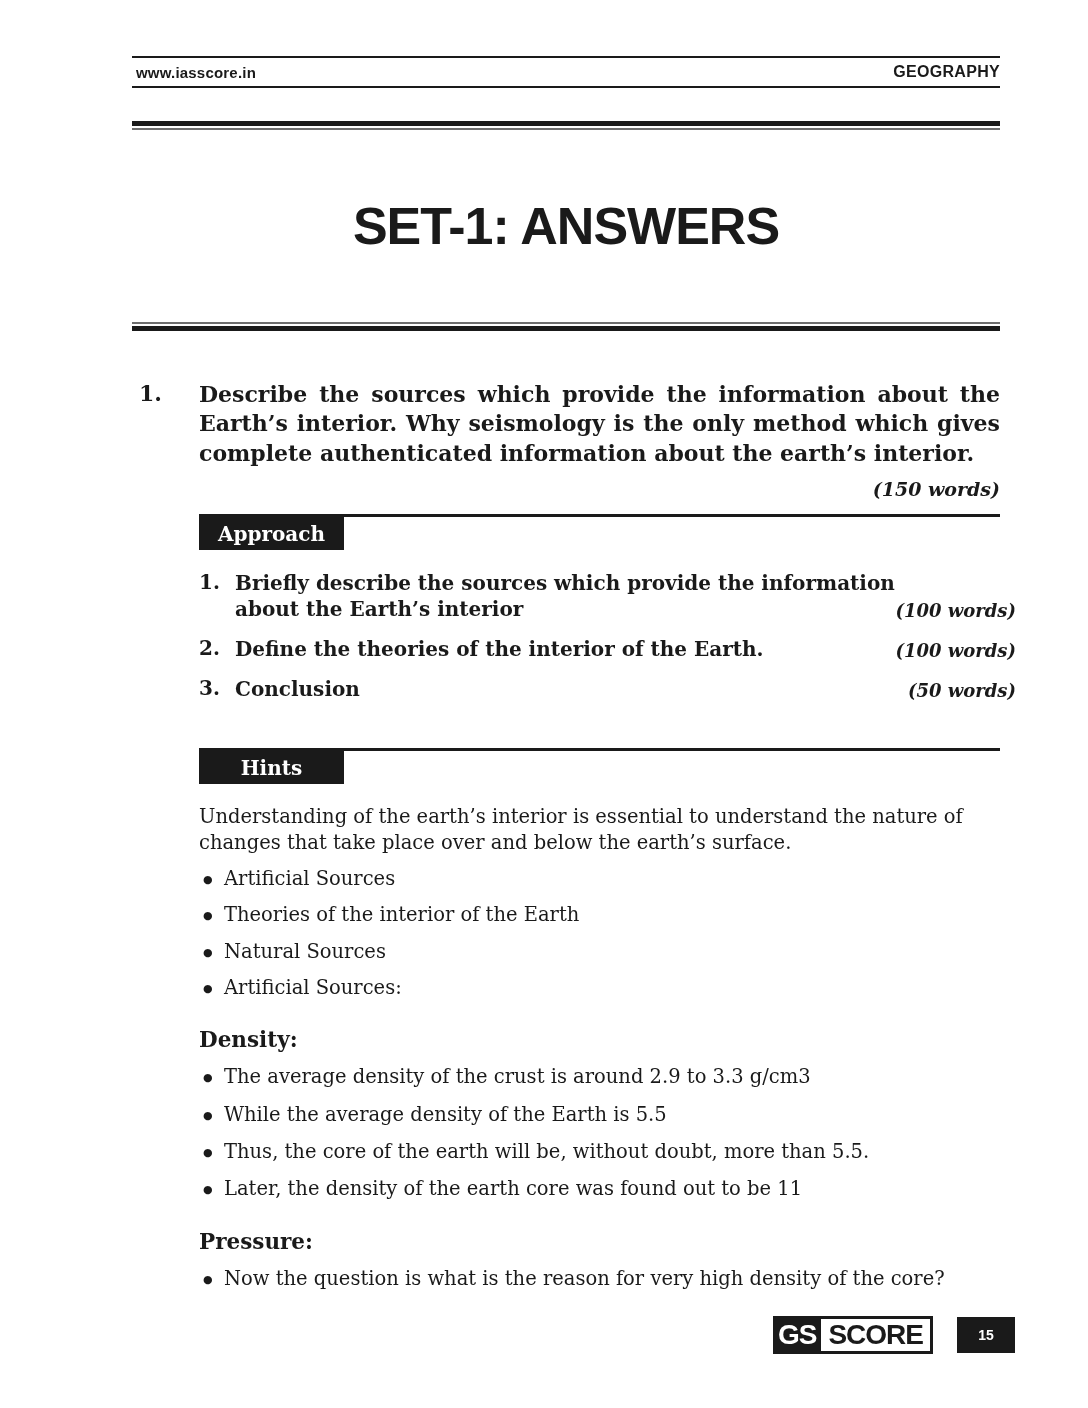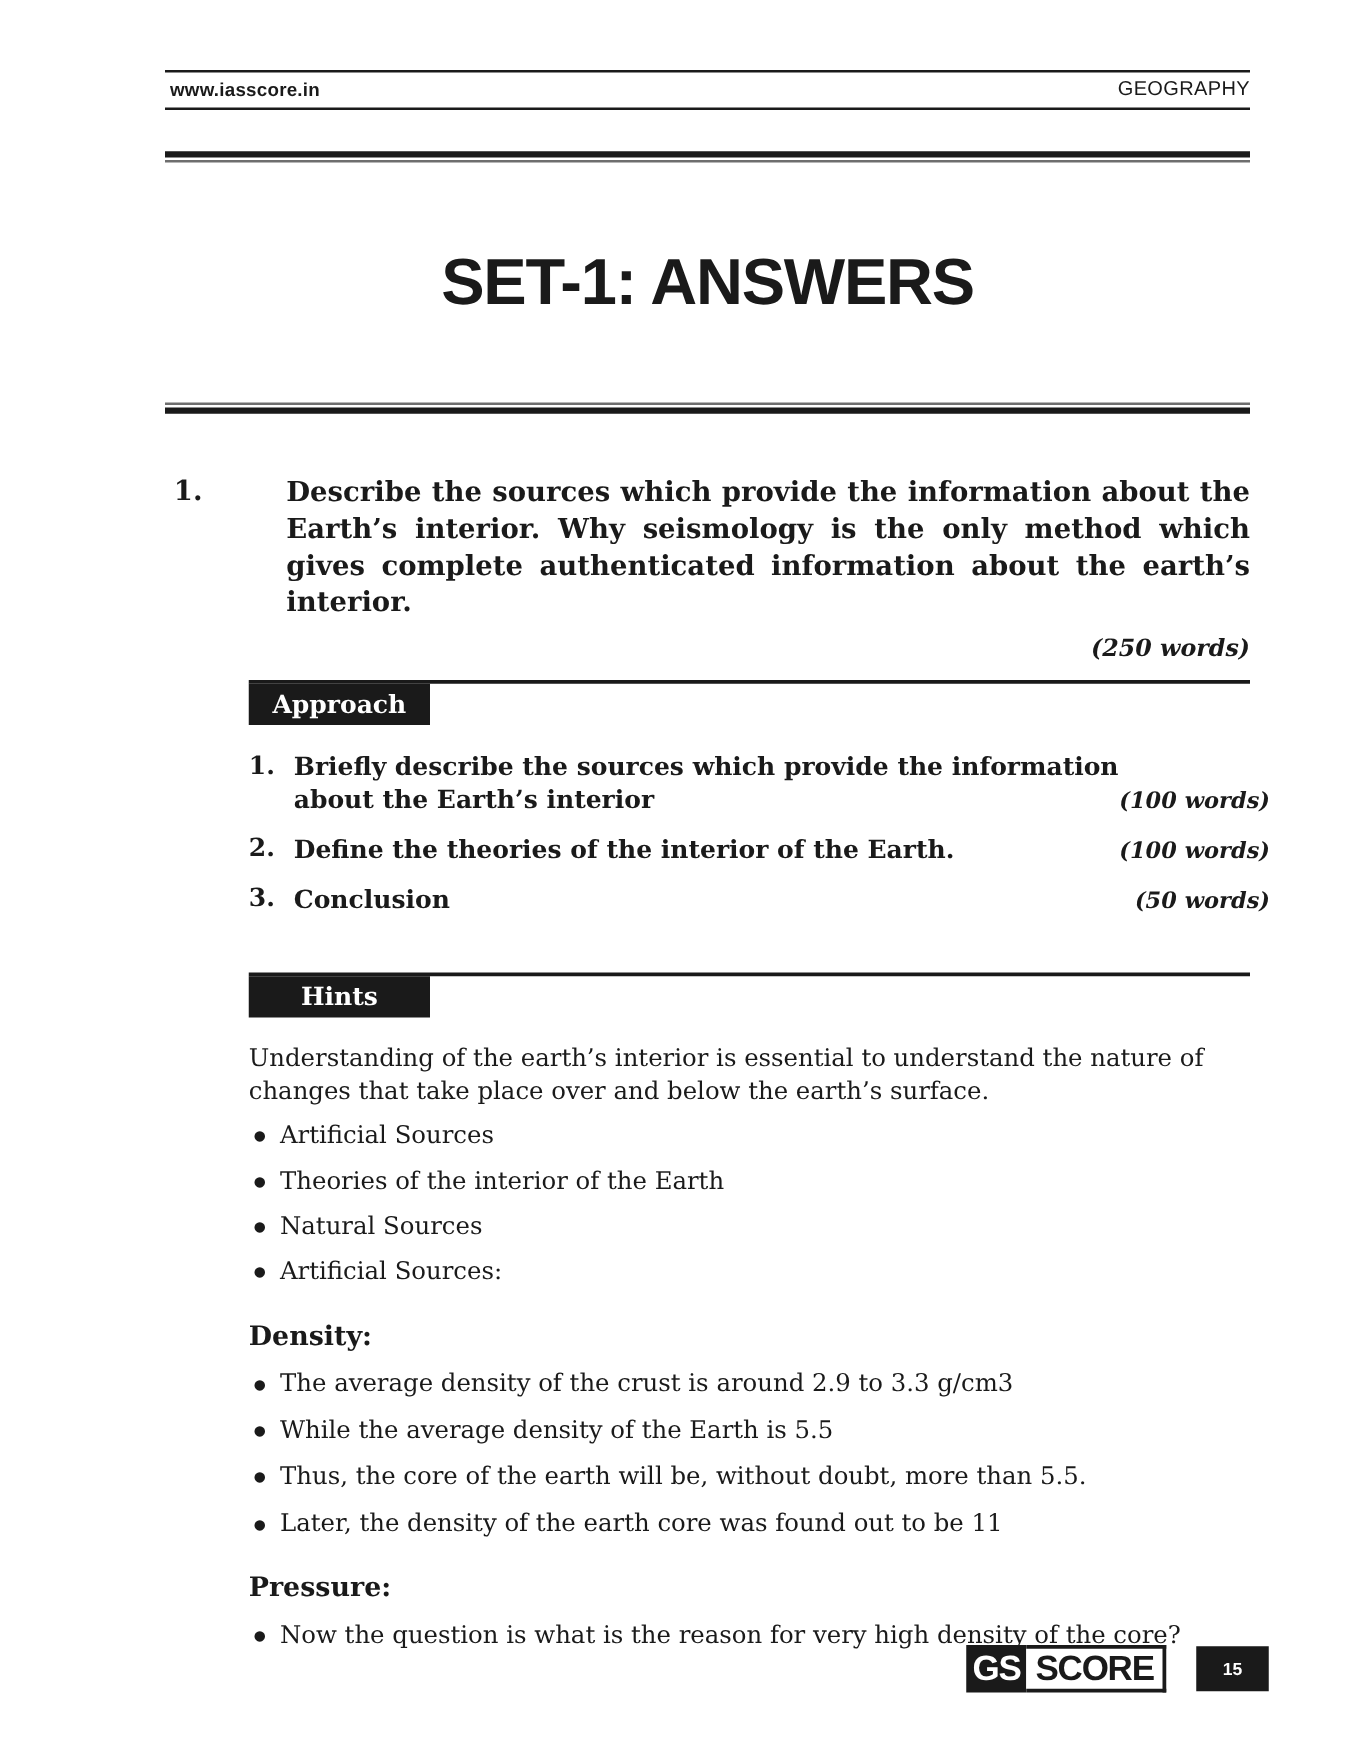--- a/index.html
+++ b/index.html
@@ -18,21 +18,21 @@
   
   .header {
     margin-top: 56px;
     border-top: 2px solid #1a1a1a;
     border-bottom: 2px solid #1a1a1a;
     display: flex; justify-content: space-between; align-items: center;
     height: 32px;
     font-family: "Liberation Sans", sans-serif;
   }
   .site-url { font-size: 15px; font-weight: 600; letter-spacing: 0.2px; padding-left: 4px; }
-  .subject { font-size: 16px; font-weight: 400; letter-spacing: 0.3px; }
+  .subject { font-size: 16px; font-weight: 700; letter-spacing: 0.3px; }
   .rule-thick-thin { margin-top: 33px; height: 9px;
     border-top: 5px solid #1a1a1a; border-bottom: 2px solid #6e6e6e; }
   .rule-thin-thick { margin-top: 66px; height: 9px;
     border-top: 2px solid #6e6e6e; border-bottom: 5px solid #1a1a1a; }
   
   .doc-title {
     margin-top: 66px;
     text-align: center;
     font-family: "Liberation Sans", sans-serif;
     font-weight: 800; font-size: 52px; letter-spacing: -1px;
@@ -40,21 +40,20 @@
   }
   
   .question { margin-top: 49px; position: relative; padding-left: 67px; }
   .q-num {
     position: absolute; left: 7px; top: 0;
     font-size: 22px; font-weight: 700;
   }
   .q-text {
     font-size: 22px; font-weight: 700; line-height: 1.34;
     text-align: justify;
-    margin-left: 30px;
   }
   .word-limit {
     margin-top: 10px; text-align: right;
     font-size: 19px; font-style: italic; font-weight: 700;
   }
   
   .label-bar {
     margin-left: 67px;
     border-top: 3px solid #1a1a1a;
   }
@@ -126,21 +125,21 @@
 
   <div class="rule-thick-thin"></div>
 
   <div class="doc-title">SET-1: ANSWERS</div>
 
   <div class="rule-thin-thick"></div>
 
   <div class="question">
     <span class="q-num">1.</span>
     <div class="q-text">Describe the sources which provide the information about the Earth’s interior. Why seismology is the only method which gives complete authenticated information about the earth’s interior.</div>
-    <div class="word-limit">(250 words)</div>
+    <div class="word-limit">(150 words)</div>
   </div>
 
   <div class="label-bar approach">
     <div class="label-box">Approach</div>
   </div>
 
   <div class="appr-list">
     <div class="appr-item">
       <span class="appr-num">1.</span>
       <div class="appr-text">Briefly describe the sources which provide the information about the Earth’s interior</div>

